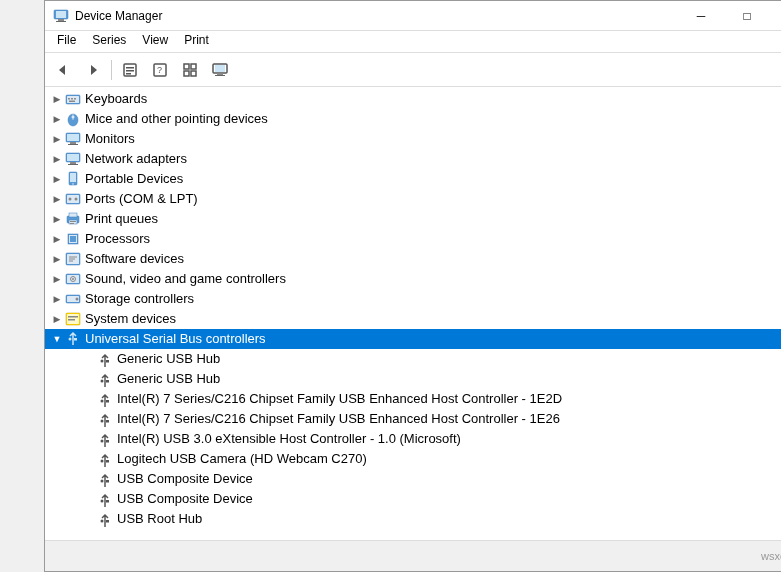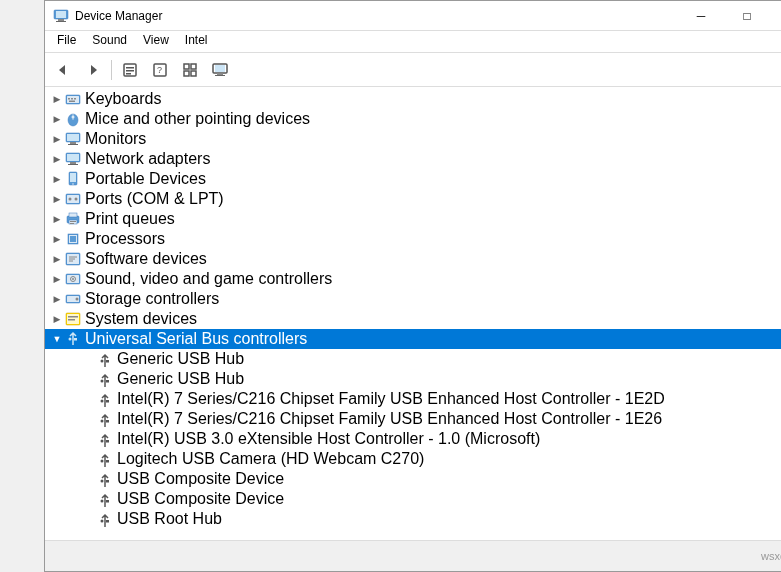--- a/index.html
+++ b/index.html
@@ -129,21 +129,21 @@
     .tree-icon {
       width: 16px;
       height: 16px;
       display: flex;
       align-items: center;
       justify-content: center;
       flex-shrink: 0;
       margin-right: 4px;
     }
     .tree-label {
-      font-size: 16px;
+      font-size: 13px;
       line-height: 20px;
     }
     .child-item {
       display: flex;
       align-items: flex-end;
       height: 20px;
       padding-left: 52px;
       cursor: pointer;
       white-space: nowrap;
     }
@@ -185,23 +185,23 @@
     </div>
     <div class="title-bar-controls">
       <button class="title-btn">─</button>
       <button class="title-btn">□</button>
       <button class="title-btn close">✕</button>
     </div>
   </div>
 
   <div class="menu-bar">
     <span class="menu-item">File</span>
-    <span class="menu-item">Sound</span>
+    <span class="menu-item">Series</span>
     <span class="menu-item">View</span>
-    <span class="menu-item">Intel</span>
+    <span class="menu-item">Print</span>
   </div>
 
   <div class="toolbar">
     <button class="toolbar-btn">
       <svg width="16" height="16" viewBox="0 0 16 16">
         <polygon points="10,3 4,8 10,13" fill="#555"></polygon>
       </svg>
     </button>
     <button class="toolbar-btn">
       <svg width="16" height="16" viewBox="0 0 16 16">

